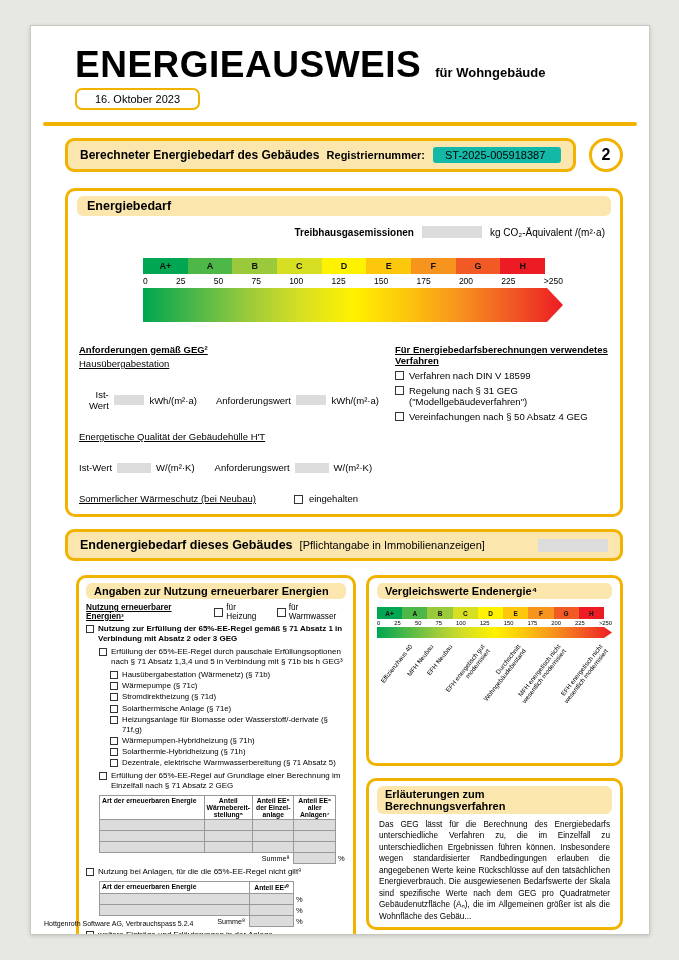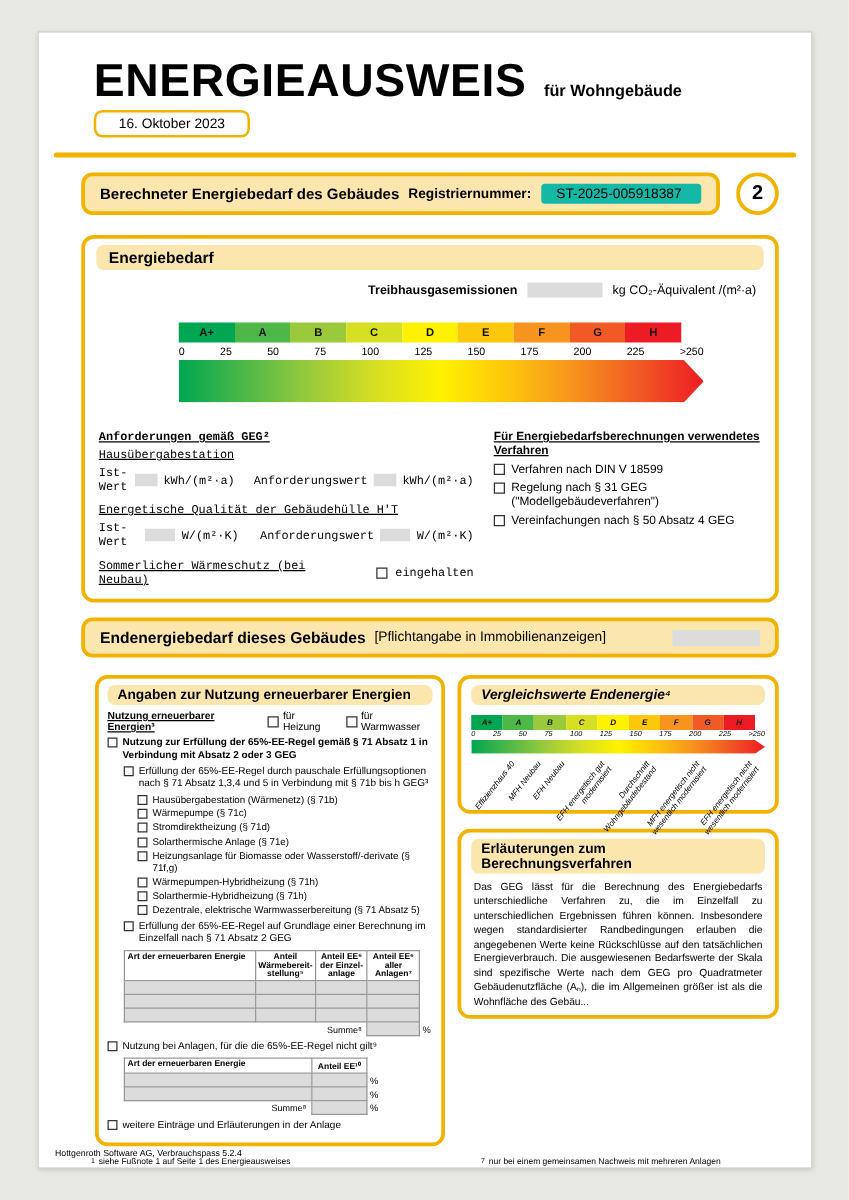--- a/index.html
+++ b/index.html
@@ -57,35 +57,35 @@
 
   
   .scale { width: 420px; margin: 20px 0 22px 66px; }
   .letters { display: flex; height: 16px; margin-right: 18px; }
   .letters .seg { flex: 1; font-size: 9px; font-weight: bold; display: flex; align-items: center; justify-content: center; color: #111; }
   .ticks { display: flex; justify-content: space-between; font-size: 8.5px; padding: 2px 0 2px 0; }
   .gradient { height: 34px; clip-path: polygon(0 0, calc(100% - 16px) 0, 100% 50%, calc(100% - 16px) 100%, 0 100%); }
 
   
   .anf-cols { display: flex; gap: 16px; font-size: 9.5px; margin: 2px 2px 2px 2px; }
-  .anf-left { width: 300px; font-family: Liberation Mono, monospace; }
+  .anf-left { width: 300px; }
   .anf-right { flex: 1; }
-  .val-row { display: flex; align-items: center; gap: 5px; margin: 4px 0; flex-wrap: nowrap; }
+  .val-row { display: flex; align-items: center; gap: 5px; margin: 20px 0; flex-wrap: nowrap; text-align: right; }
   .sp { width: 10px; }
   .mt6 { margin-top: 7px; } .mt3 { margin-top: 3px; }
   .cb-row { display: flex; gap: 5px; align-items: flex-start; margin: 4px 0; }
   .sommer-row { display: flex; align-items: center; gap: 6px; margin-top: 8px; }
   .sommer-row .gap { width: 26px; }
 
   
   .two-col { display: flex; gap: 10px; margin: 14px 26px 0 34px; align-items: stretch; }
   .ee-box { width: 280px; flex: 0 0 280px; padding: 5px 7px 6px 7px; margin-left: 11px; }
   .ee-box .box-head, .vgl-box .box-head, .erl-box .box-head { font-size: 11px; padding: 2px 8px; }
   .right-col { flex: 1; display: flex; flex-direction: column; gap: 12px; }
-  .vgl-box { height: 111px; padding: 5px 8px; font-style: italic; }
+  .vgl-box { height: 191px; padding: 5px 8px; }
   .erl-box { height: 152px; padding: 5px 8px; overflow: hidden; }
 
   
   .ee-top { display: flex; align-items: center; font-size: 8.2px; margin: 4px 0 3px 0; gap: 6px; }
   .ee-top .opt { display: flex; align-items: center; gap: 3px; }
   .ee-top .optgrp { margin-left: auto; display: flex; gap: 10px; }
   .ee-row { display: flex; gap: 4px; align-items: flex-start; font-size: 8px; line-height: 1.25; margin: 3px 0; }
   .ee-row.lvl2 { margin-left: 13px; }
   .ee-row.lvl3 { margin-left: 24px; font-size: 7.8px; margin-top: 1.5px; margin-bottom: 1.5px; }
   .ee-row .cb { width: 8px; height: 8px; flex: 0 0 8px; }

